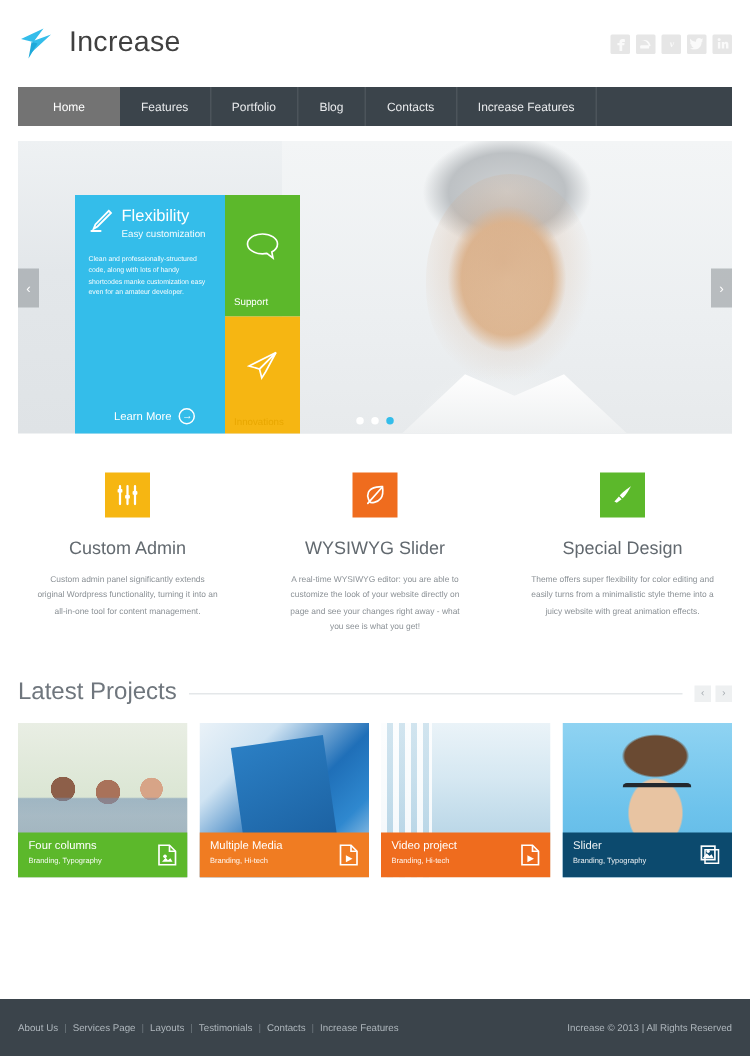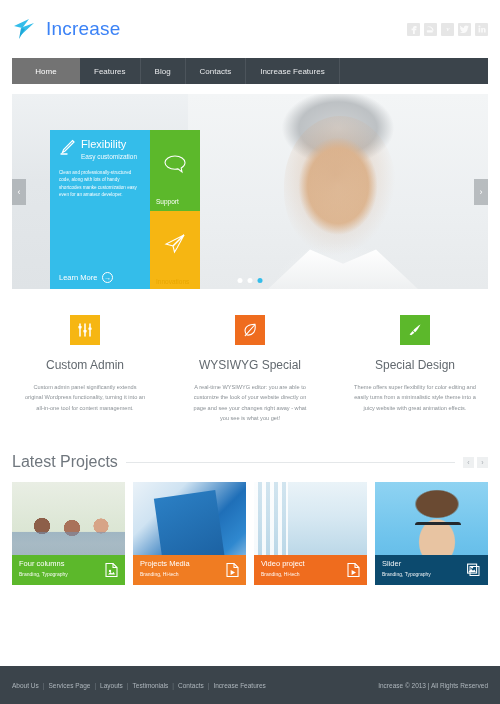--- a/index.html
+++ b/index.html
@@ -8,21 +8,21 @@
     background: #ffffff;
     font-family: "Liberation Sans", sans-serif;
     overflow: hidden;
   }
   .page { position: relative; width: 500px; height: 704px; background:#fff; }
 
   
   .header { height: 58px; display:flex; align-items:center; padding: 0 12px; }
   .logo { display:flex; align-items:center; gap:8px; }
   .logo-mark { width:26px; height:24px; display:block; }
-  .logo-text { font-size:19px; color:#3b82f6; font-weight:400; letter-spacing:.2px; }
+  .logo-text { font-size:19px; color:#404040; font-weight:400; letter-spacing:.2px; }
   .social { margin-left:auto; display:flex; gap:4px; }
   .social-btn {
     width:13px; height:13px; background:#e6e6e6; border-radius:1px;
     display:flex; align-items:center; justify-content:center;
     color:#fafafa; font-size:8px; line-height:1; font-weight:700;
   }
   .social-btn svg { display:block; }
 
   
   .nav {
@@ -63,21 +63,21 @@
     clip-path: polygon(0% 100%, 28% 6%, 50% 40%, 72% 6%, 100% 100%);
   }
   .tiles { position:absolute; left:38px; top:36px; width:150px; height:161px; display:flex; }
   .tile-main {
     width:100px; background:#34bdea; color:#fff; padding:9px 8px 8px 9px; position:relative;
   }
   .tile-head { display:flex; align-items:flex-start; gap:6px; }
   .tile-title { font-size:11px; font-weight:400; line-height:1.05; }
   .tile-sub { font-size:6.5px; opacity:.95; margin-top:2px; }
   .tile-body { font-size:4.6px; line-height:1.65; margin-top:9px; opacity:.97; }
-  .learn { position:absolute; left:9px; bottom:8px; display:flex; align-items:center; gap:5px; }
+  .learn { position:absolute; left:26px; bottom:8px; display:flex; align-items:center; gap:5px; }
   .learn-label { font-size:7.5px; }
   .learn-circle {
     width:11px; height:11px; border:1px solid #fff; border-radius:50%;
     display:flex; align-items:center; justify-content:center; font-size:7px; line-height:1;
   }
   .tile-col { width:50px; display:flex; flex-direction:column; }
   .tile-small { flex:1; position:relative; color:#fff; }
   .tile-support { background:#5cb82b; }
   .tile-innov { background:#f6b612; }
   .tile-small .t-label { position:absolute; left:6px; bottom:6px; font-size:6.5px; }
@@ -226,20 +226,21 @@
             <circle cx="1.4" cy="1.4" r="1" fill="#fafafa"></circle>
             <path d="M3.2 3H4.7V3.7C5 3.2 5.5 2.9 6.1 2.9C7.2 2.9 7.6 3.6 7.6 4.7V7.4H6V5C6 4.4 5.8 4.1 5.4 4.1C5 4.1 4.8 4.4 4.8 5V7.4H3.2Z" fill="#fafafa"></path>
           </svg>
       </div>
     </div>
   </div>
 
   <div class="nav">
     <div class="nav-item home">Home</div>
     <div class="nav-item">Features</div>
+    <div class="nav-item">Portfolio</div>
     <div class="nav-item">Blog</div>
     <div class="nav-item">Contacts</div>
     <div class="nav-item">Increase Features</div>
     <div class="nav-spacer"></div>
   </div>
 
   <div class="hero">
     <div class="hero-photo">
       <div class="face-shadow"></div>
       <div class="collar"></div>
@@ -305,21 +306,21 @@
       <div class="feat-text">Custom admin panel significantly extends original Wordpress functionality, turning it into an all-in-one tool for content management.</div>
     </div>
 
     <div class="feature">
       <div class="feat-icon" style="background:#ef6c1e">
         <svg width="16" height="16" viewBox="0 0 16 16">
           <path d="M13 2.4C13 2.4 5.5 2 3.6 6.2C2 9.8 5 13 5 13C5 13 9.4 13.6 11.8 10.4C13.8 7.8 13 2.4 13 2.4Z" fill="none" stroke="#fff" stroke-width="1.1"></path>
           <path d="M12.6 3 L3.2 13.6" stroke="#fff" stroke-width="1.1" stroke-linecap="round"></path>
         </svg>
       </div>
-      <div class="feat-title">WYSIWYG Special</div>
+      <div class="feat-title">WYSIWYG Slider</div>
       <div class="feat-text">A real-time WYSIWYG editor: you are able to customize the look of your website directly on page and see your changes right away - what you see is what you get!</div>
     </div>
 
     <div class="feature">
       <div class="feat-icon" style="background:#5cb82b">
         <svg width="16" height="16" viewBox="0 0 16 16">
           <path d="M13.6 2.2C13.6 2.2 8 6 6.2 8.4 L8 10.2 C10.4 8.4 13.6 2.2 13.6 2.2Z" fill="#fff"></path>
           <path d="M5.6 9 L7.4 10.8 L4.2 13.2 L2.6 12.4 Z" fill="#fff"></path>
         </svg>
       </div>
@@ -353,21 +354,21 @@
             <path d="M3 12 L5.4 9.4 L7 11 L8.6 9.6 L10 12 Z" fill="#fff"></path>
         </svg>
       </div>
     </div>
 
     <div class="project">
       <div class="proj-img p2">
           <div class="tone"></div>
         </div>
       <div class="proj-bar bar-orange">
-        <div class="proj-name">Projects Media</div>
+        <div class="proj-name">Multiple Media</div>
         <div class="proj-tags">Branding, Hi-tech</div>
         <svg class="proj-ico" width="13" height="15" viewBox="0 0 13 15">
           <path d="M1 1 H8 L12 5 V14 H1 Z" fill="none" stroke="#fff" stroke-width="1.1"></path>
           <path d="M8 1 V5 H12" fill="none" stroke="#fff" stroke-width="1.1"></path>
           <path d="M4.6 7.6 L9 10 L4.6 12.4 Z" fill="#fff"></path>
         </svg>
       </div>
     </div>
 
     <div class="project">

